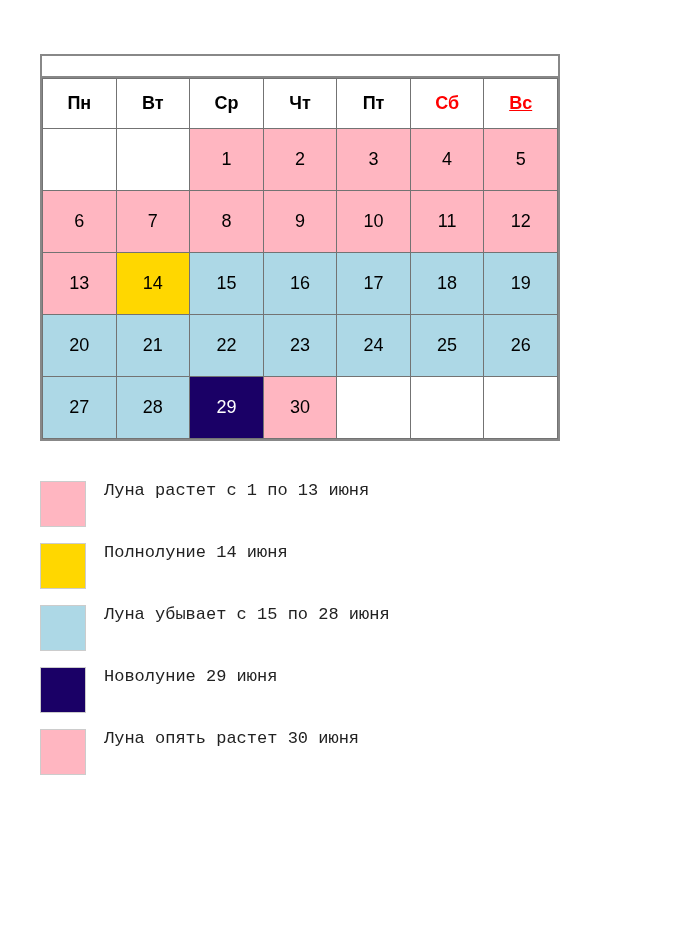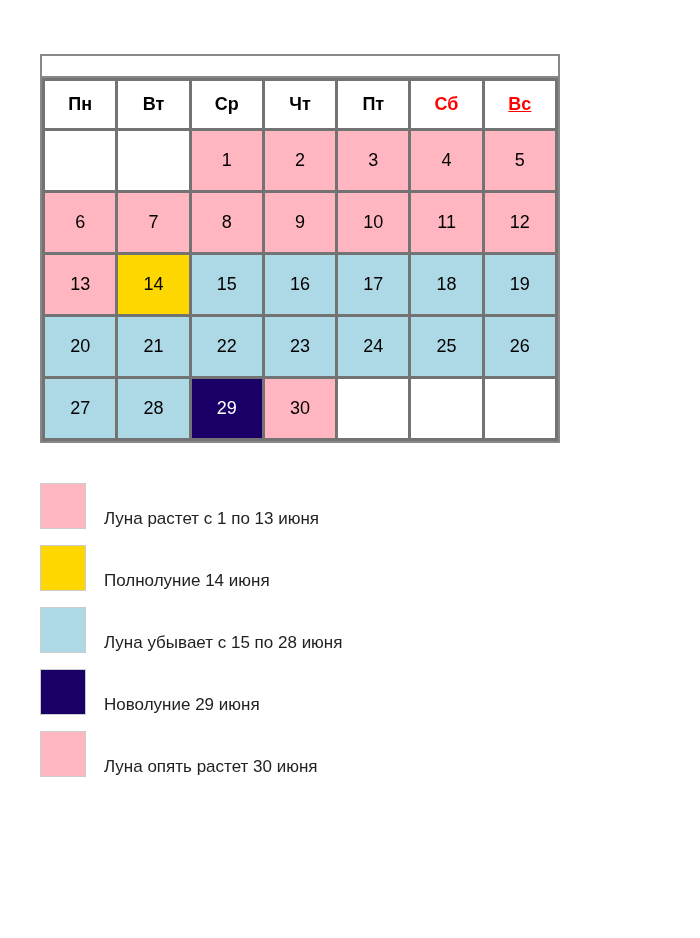--- a/index.html
+++ b/index.html
@@ -38,21 +38,21 @@
       background: #fff;
     }
 
     .calendar-table {
       width: 100%;
       border-collapse: collapse;
     }
 
     .calendar-table th,
     .calendar-table td {
-      border: 3px solid #737373;
+      border: 1px solid #737373;
       width: calc(100% / 7);
       height: 62px;
       text-align: center;
       vertical-align: middle;
       font-size: 18px;
     }
 
     .calendar-table th {
       font-weight: bold;
       background: #fff;
@@ -92,22 +92,23 @@
     }
 
     
     .legend {
       margin-top: 40px;
       width: 520px;
     }
 
     .legend-item {
       display: flex;
-      align-items: flex-end;
+      align-items: flex-start;
       margin-bottom: 16px;
+      font-family: Liberation Mono, monospace;
     }
 
     .legend-swatch {
       width: 46px;
       height: 46px;
       border: 1px solid #ccc;
       margin-right: 18px;
       flex-shrink: 0;
     }
 

